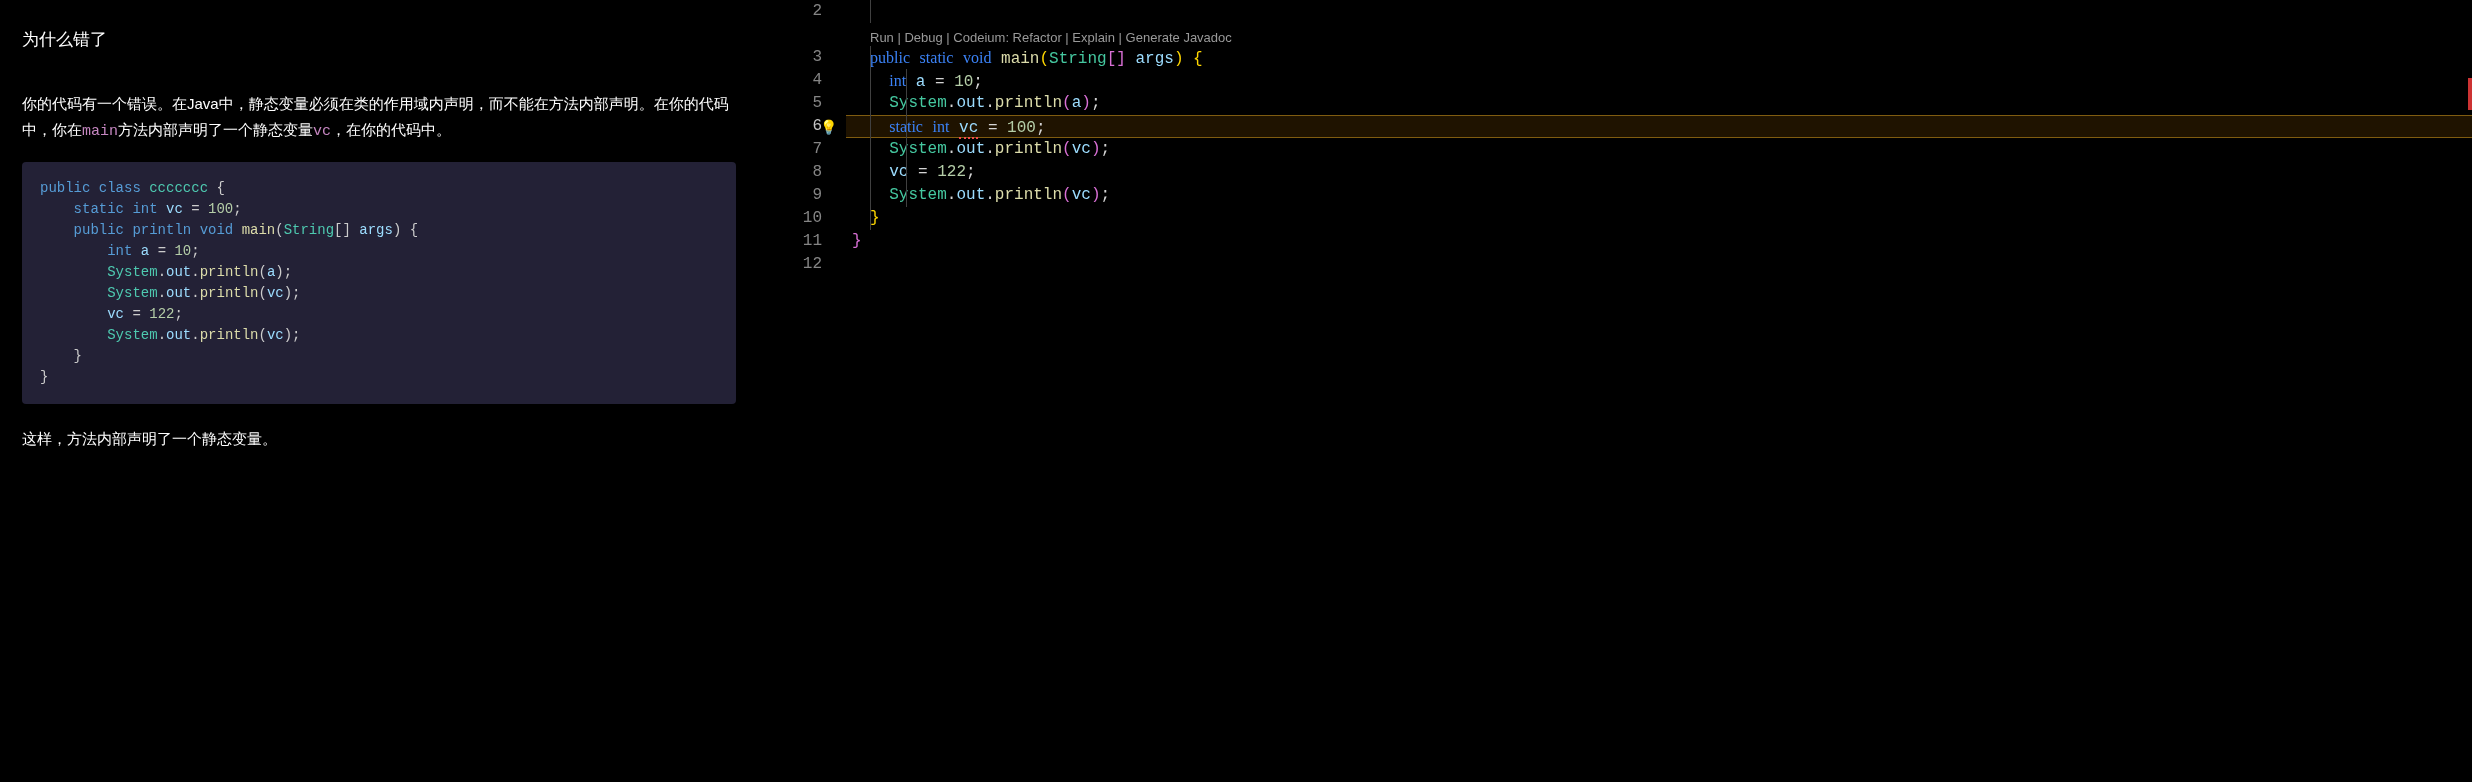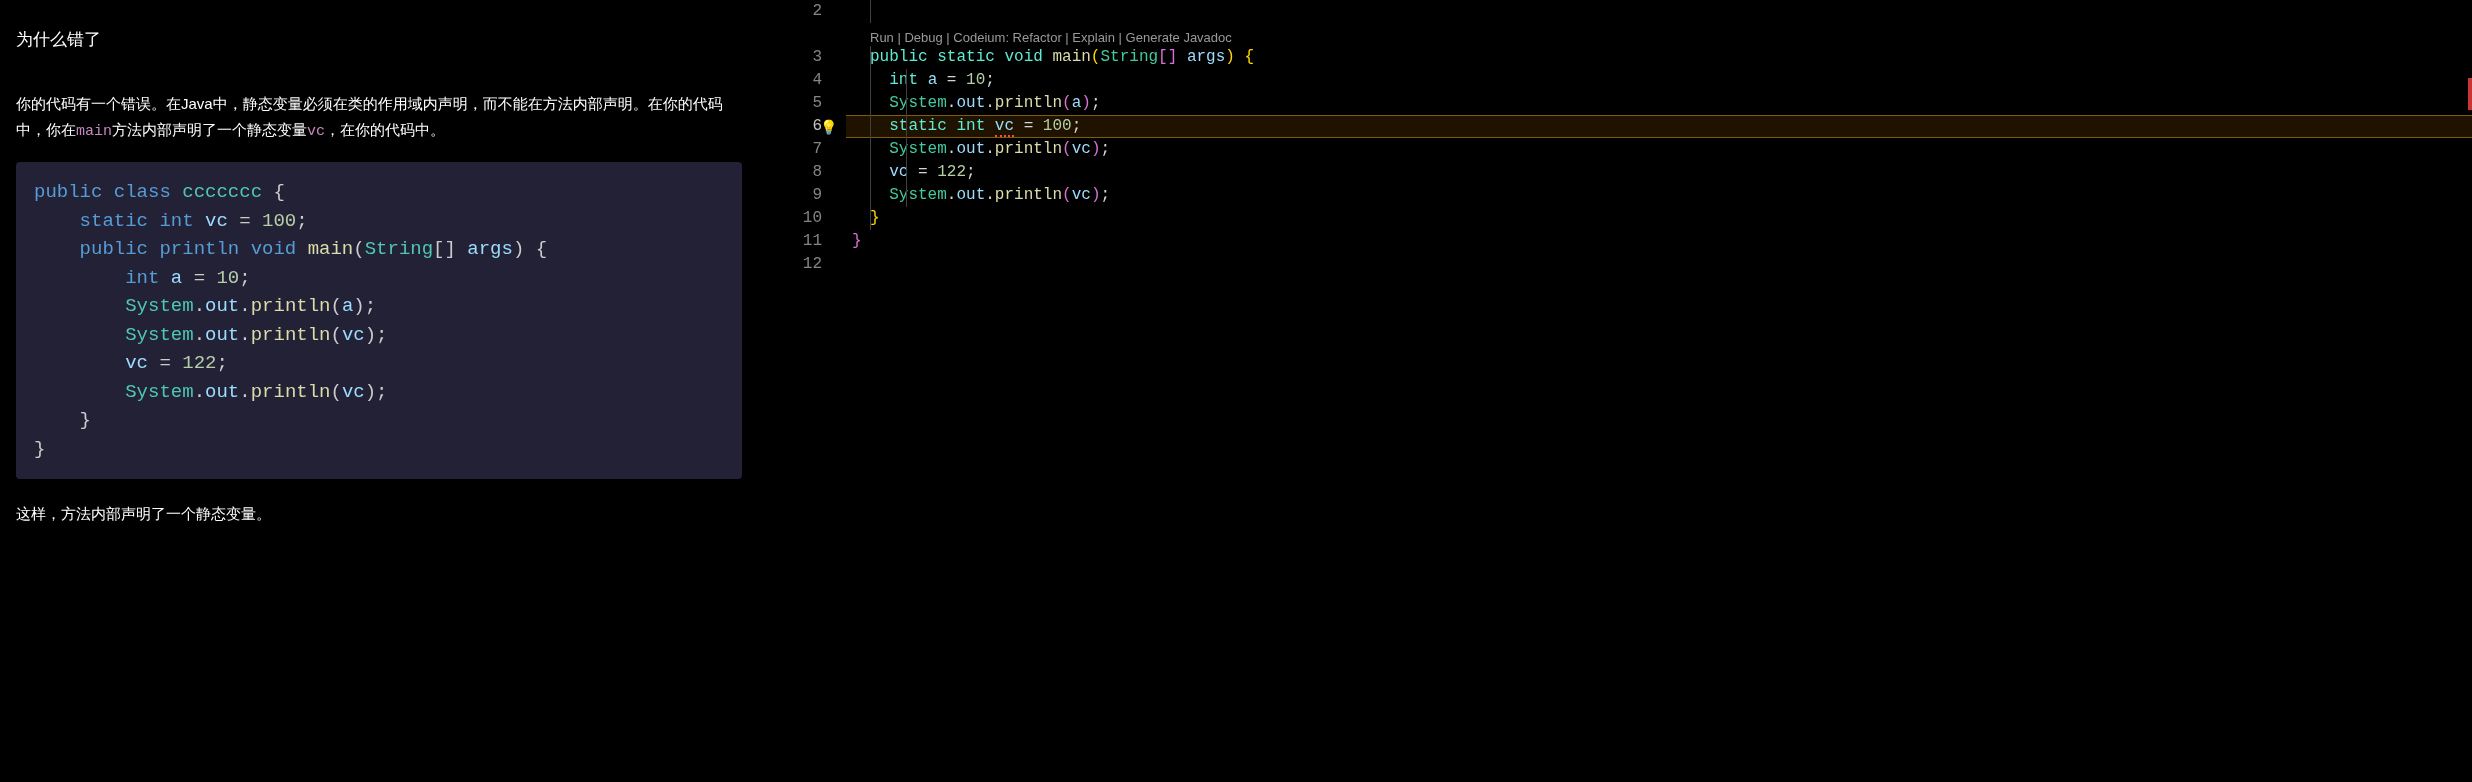--- a/index.html
+++ b/index.html
@@ -8,21 +8,21 @@
       color: #e0e0e0;
       font-family: "Segoe UI", "Microsoft YaHei", sans-serif;
       font-size: 14px;
       display: flex;
       height: 782px;
       width: 2472px;
       overflow: hidden;
     }
     .left-panel {
       width: 758px;
-      padding: 20px 16px;
+      padding: 20px 22px;
       background: #000000;
       overflow: hidden;
     }
     .right-panel {
       flex: 1;
       background: #000000;
       position: relative;
     }
     .chat-title {
       color: #ffffff;
@@ -40,21 +40,21 @@
     .inline-code {
       font-family: Consolas, "Courier New", monospace;
       color: #c586c0;
     }
     .code-block {
       background: #232136;
       border-radius: 4px;
       padding: 16px 18px;
       margin-bottom: 22px;
       font-family: Consolas, "Courier New", monospace;
-      font-size: 19px;
+      font-size: 14px;
       line-height: 1.5;
     }
     .code-block .line { white-space: pre; }
     .kw { color: #569cd6; }
     .cls { color: #4ec9b0; }
     .fn { color: #dcdcaa; }
     .var { color: #9cdcfe; }
     .num { color: #b5cea8; }
     .pun { color: #cccccc; }
     .editor-gutter {
@@ -110,21 +110,21 @@
       line-height: 14px;
     }
     .codelens {
       position: absolute;
       left: 112px;
       top: 30px;
       font-size: 13px;
       color: #999999;
       font-family: "Segoe UI", sans-serif;
     }
-    .ekw { color: #5eead4; }
+    .ekw { color: #3b82f6; font-family: Liberation Serif, serif; }
     .etype { color: #45c8a0; }
     .efn { color: #dcdcaa; }
     .evar { color: #9cdcfe; }
     .enum { color: #b5cea8; }
     .epun { color: #d4d4d4; }
     .ebrace { color: #ffd700; }
     .ebrace2 { color: #da70d6; }
     .err { border-bottom: 2px dotted #f14c4c; }
     .scroll-thumb {
       position: absolute;

